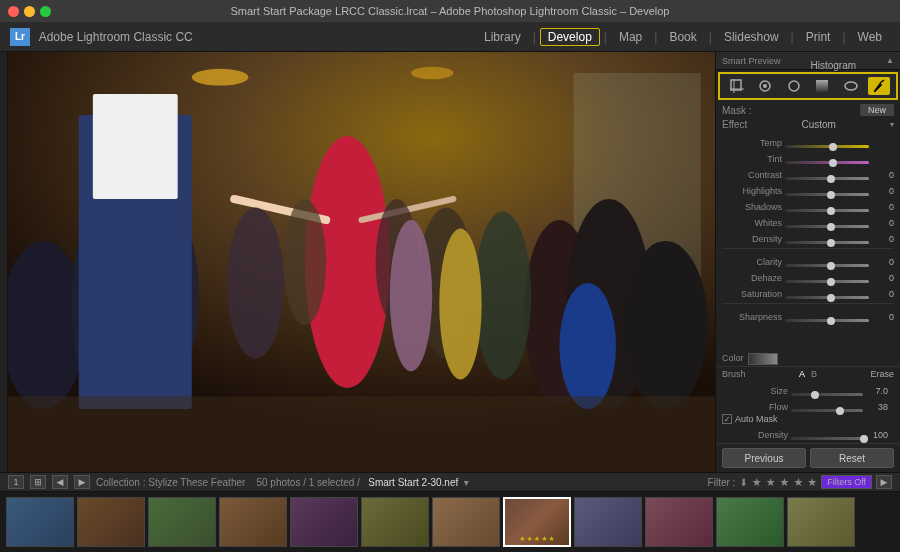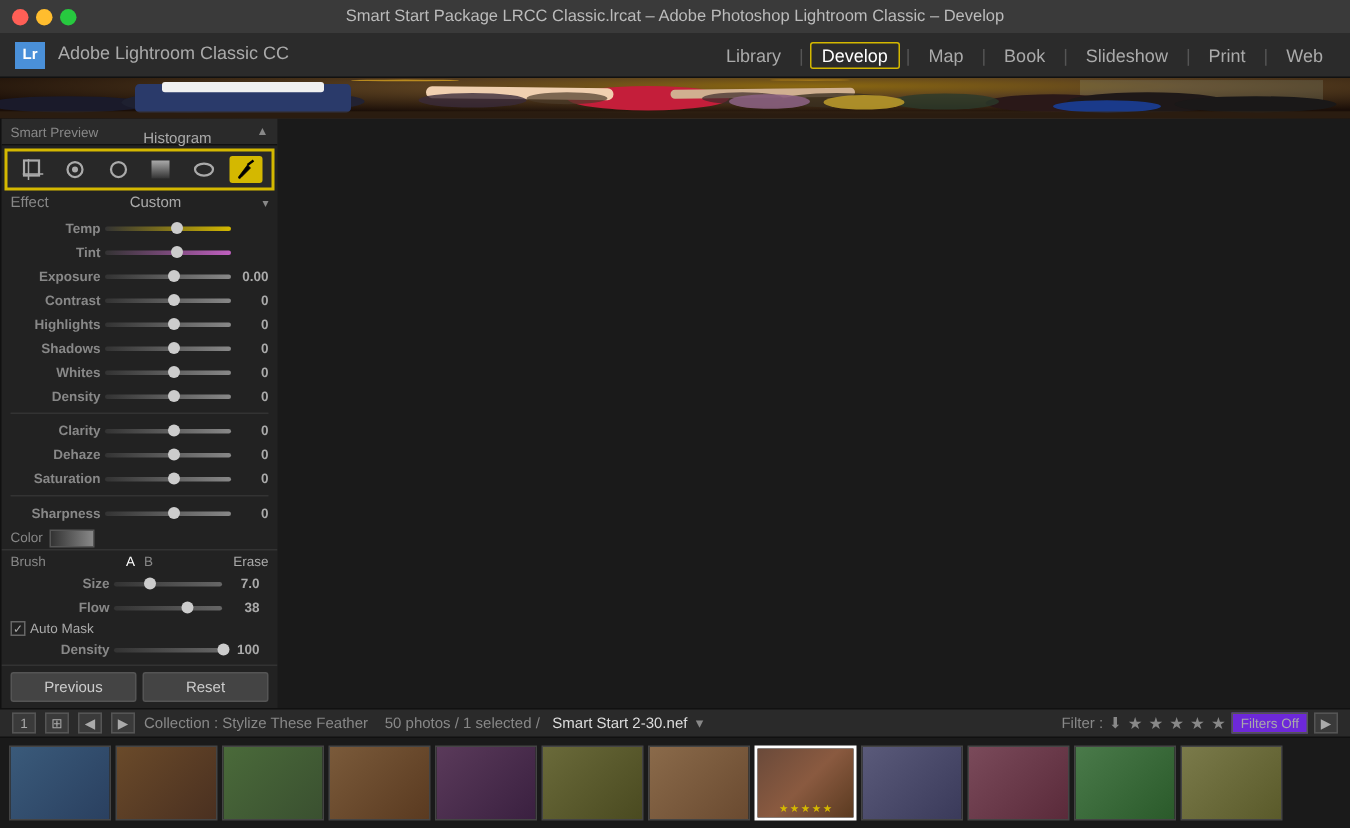--- a/index.html
+++ b/index.html
@@ -90,21 +90,20 @@
     }
     .nav-separator {
       color: #555;
       font-size: 12px;
     }
 
     
     .main-layout {
       display: flex;
       height: calc(552px - 22px - 30px - 80px);
-      flex-direction: column;
     }
 
     
     .left-panel {
       width: 8px;
       background: #222;
       border-right: 1px solid #111;
       display: flex;
       align-items: center;
       justify-content: center;
@@ -244,25 +243,24 @@
       flex: 1;
       overflow-y: auto;
       padding: 2px 0;
     }
     .sliders-section::-webkit-scrollbar { width: 4px; }
     .sliders-section::-webkit-scrollbar-track { background: #1a1a1a; }
     .sliders-section::-webkit-scrollbar-thumb { background: #444; }
 
     .slider-row {
       display: flex;
-      align-items: center;
+      align-items: flex-end;
       padding: 1px 6px;
       gap: 3px;
       height: 16px;
-      font-weight: bold;
     }
     .slider-label {
       width: 60px;
       color: #888;
       font-size: 9px;
       text-align: right;
       flex-shrink: 0;
     }
     .slider-track {
       flex: 1;
@@ -605,20 +603,24 @@
         </svg>
       </div>
       <div class="tool-icon active">
         <svg width="14" height="14" viewBox="0 0 14 14">
           <path d="M2 12 L8 4 L10 6 L4 12 Q2 14 2 12Z" fill="#000" stroke="#000" stroke-width="0.5"></path>
           <line x1="8" y1="4" x2="12" y2="1" stroke="#000" stroke-width="1.5"></line>
         </svg>
       </div>
     </div>
 
+    <div class="mask-row">
+      <span class="mask-label">Mask :</span>
+      <button class="new-btn">New</button>
+    </div>
 
     <div class="effect-row">
       <span class="effect-label">Effect</span>
       <span class="effect-value">Custom</span>
       <span class="effect-arrow">▾</span>
     </div>
 
     <div class="sliders-section" id="sliders-container">
     <div class="slider-row">
           <span class="slider-label">Temp</span>
@@ -626,27 +628,20 @@
             <div class="slider-thumb" style="left: 52%;"></div>
           </div>
           <span class="slider-value"></span>
         </div>
         <div class="slider-row">
           <span class="slider-label">Tint</span>
           <div class="slider-track" style="background: linear-gradient(to right, rgb(51, 51, 51), rgb(192, 96, 192));">
             <div class="slider-thumb" style="left: 52%;"></div>
           </div>
           <span class="slider-value"></span>
-        </div>
-        <div class="slider-row">
-          <span class="slider-label">Exposure</span>
-          <div class="slider-track" style="background: linear-gradient(to right, rgb(51, 51, 51), rgb(136, 136, 136));">
-            <div class="slider-thumb" style="left: 50%;"></div>
-          </div>
-          <span class="slider-value">0.00</span>
         </div>
         <div class="slider-row">
           <span class="slider-label">Contrast</span>
           <div class="slider-track" style="background: linear-gradient(to right, rgb(51, 51, 51), rgb(136, 136, 136));">
             <div class="slider-thumb" style="left: 50%;"></div>
           </div>
           <span class="slider-value">0</span>
         </div>
         <div class="slider-row">
           <span class="slider-label">Highlights</span>

